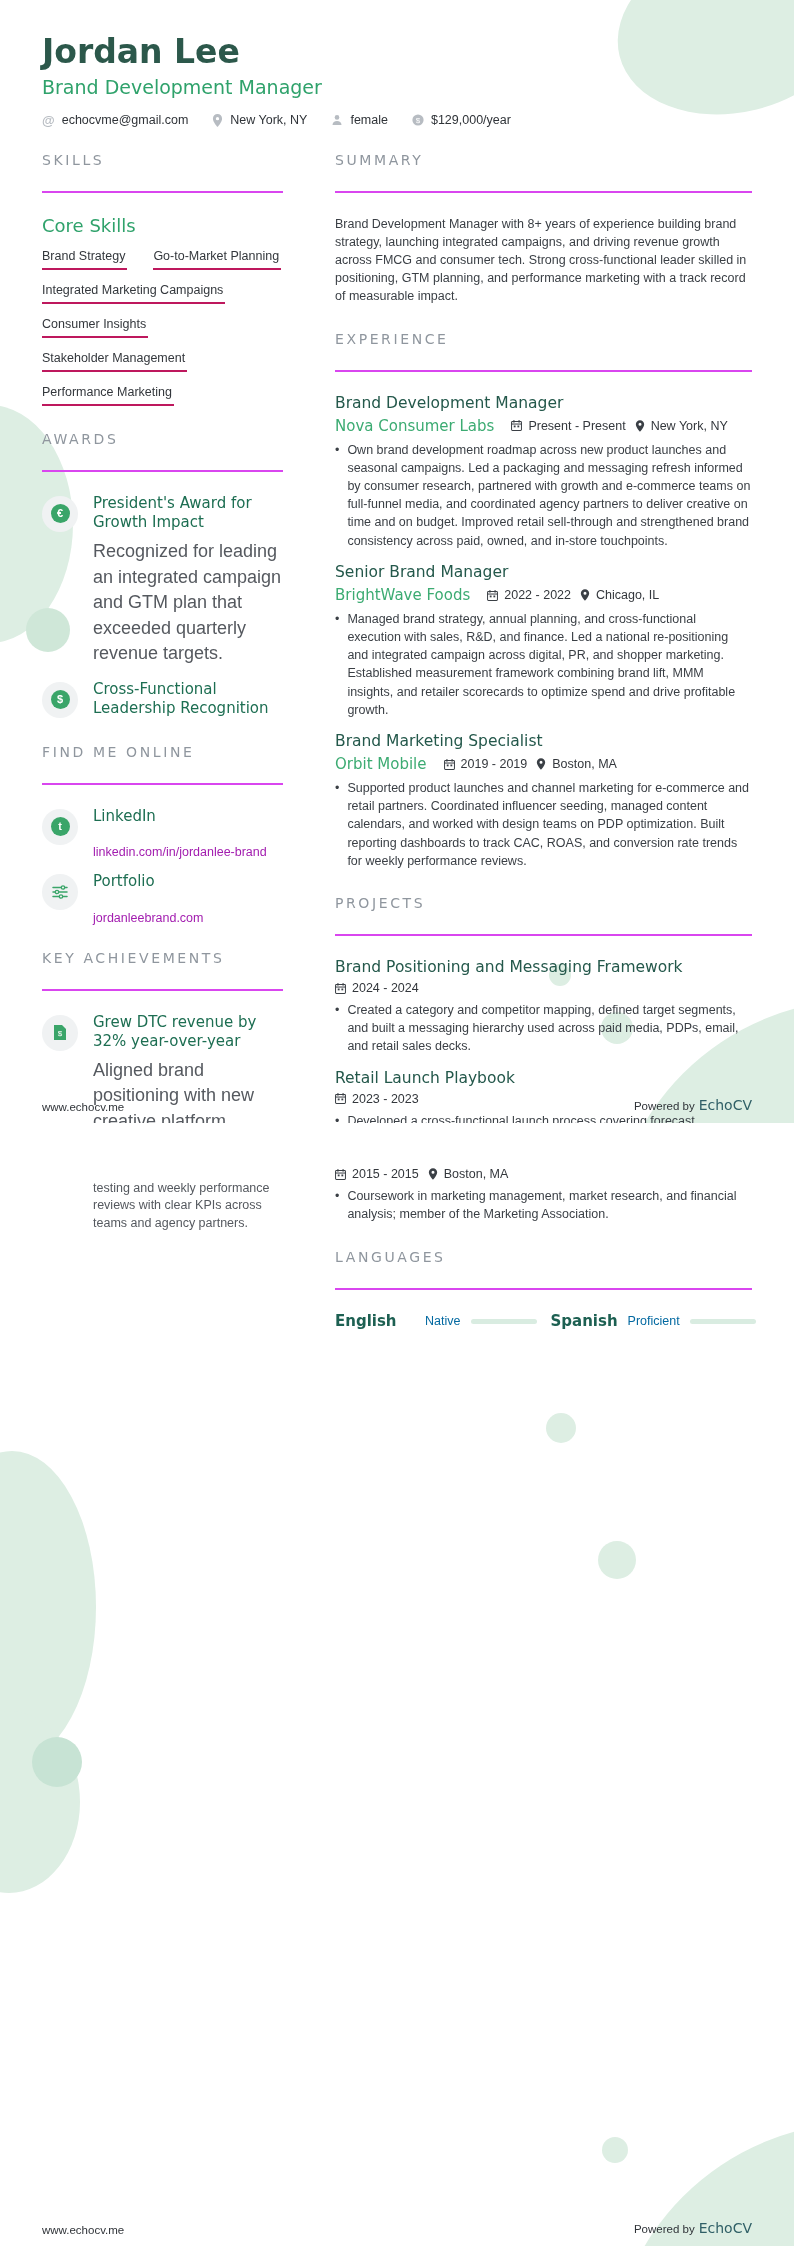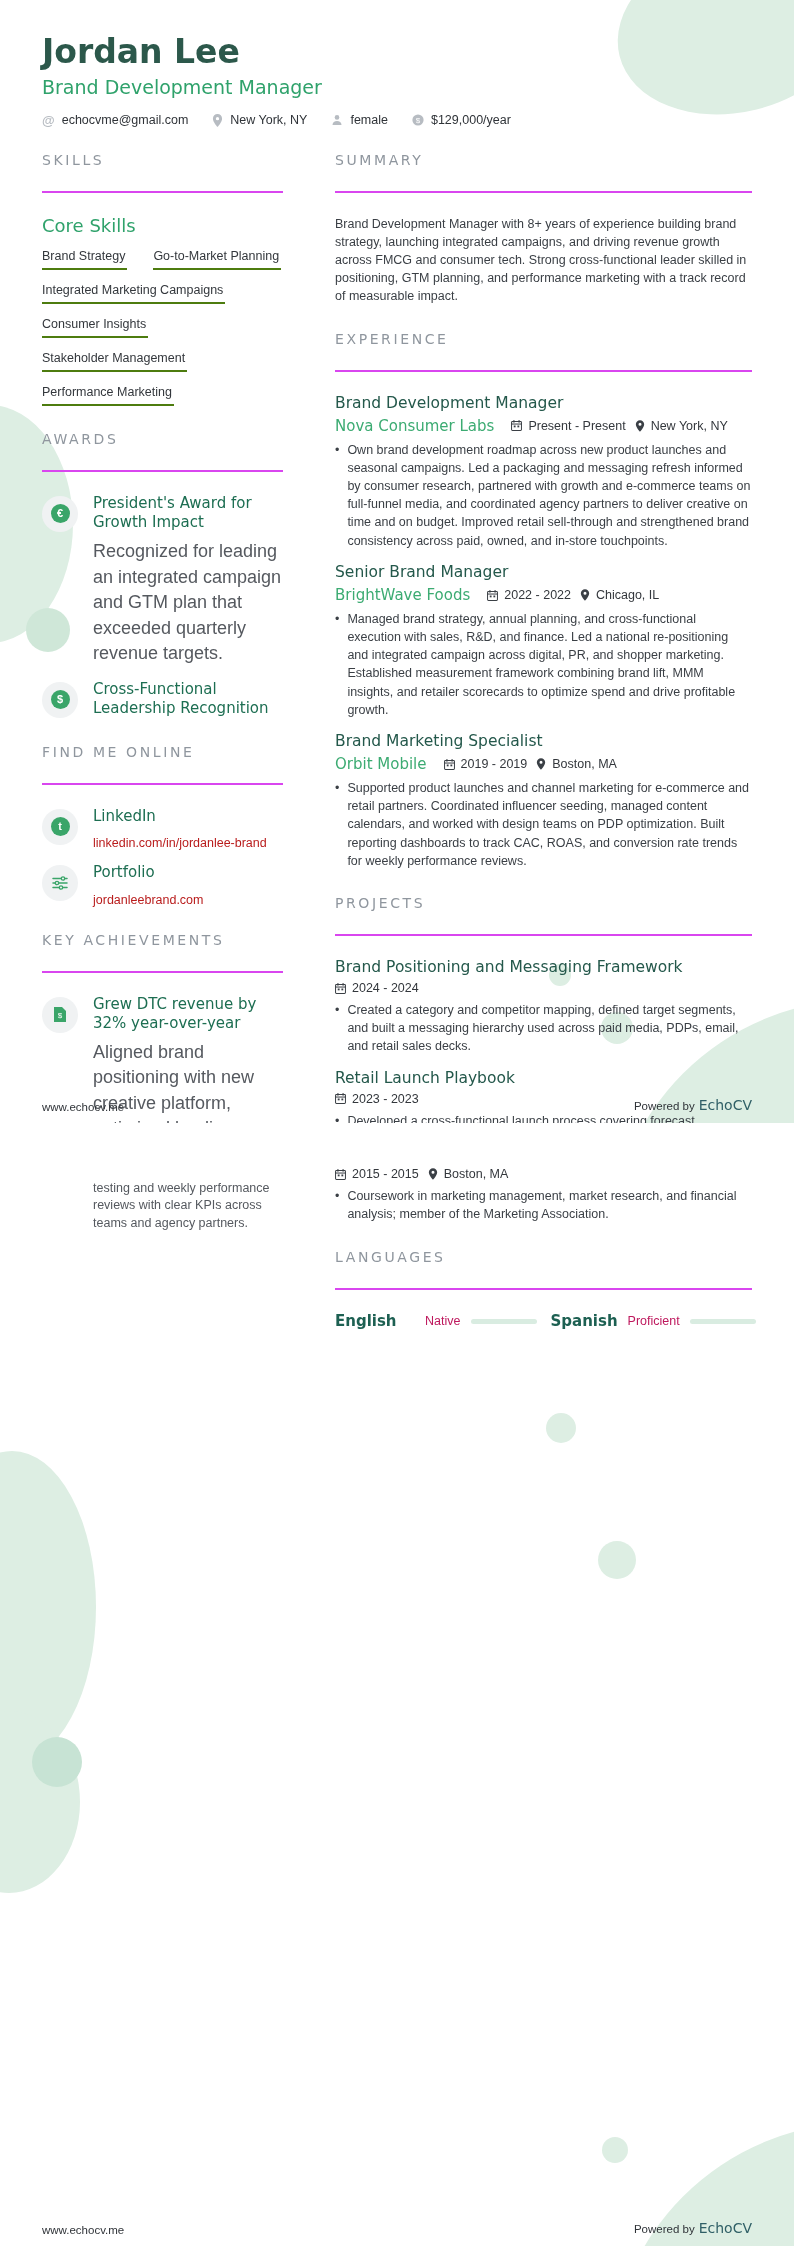--- a/index.html
+++ b/index.html
@@ -34,47 +34,47 @@
   .columns{display:flex;gap:52px;margin-top:24px;}
   .col-left{width:241px;flex:none;}
   .col-right{flex:1;min-width:0;}
 
   .sec{margin-bottom:25px;}
   .sec-head{font-family:"DejaVu Sans",sans-serif;font-size:14px;letter-spacing:2.6px;color:#8f969e;font-weight:400;padding-bottom:23px;border-bottom:2px solid #d946ef;margin-bottom:22px;}
 
   
   .group-title{font-family:"DejaVu Sans",sans-serif;font-size:18px;color:#2fa26b;margin:2px 0 13px 0;font-weight:500;}
   .chips{display:flex;flex-wrap:wrap;column-gap:26px;row-gap:13px;}
-  .chip{font-size:12.5px;color:#33373c;border-bottom:2px solid #4d7c0f;padding:0 2px 5px 0;}
+  .chip{font-size:12.5px;color:#33373c;border-bottom:2px solid #be185d;padding:0 2px 5px 0;}
 
   
   .litem{display:flex;gap:15px;margin-bottom:13px;}
   .badge{width:36px;height:36px;border-radius:50%;background:#f0f2f3;flex:none;display:flex;align-items:center;justify-content:center;margin-top:2px;}
   .dot{width:19px;height:19px;border-radius:50%;background:#3aa569;color:#fff;font-size:11px;display:flex;align-items:center;justify-content:center;font-weight:600;line-height:1;}
   .icon-green{color:#3aa569;display:flex;align-items:center;}
   .li-title{font-family:"DejaVu Sans",sans-serif;font-size:15px;color:#1d6e52;line-height:1.3;font-weight:500;}
-  .li-sub{font-size:12.5px;color:#b91c1c;margin-top:10px;}
+  .li-sub{font-size:12.5px;color:#a21caf;margin-top:19px;}
   .li-desc{font-size:18px;color:#55595f;line-height:1.42;margin-top:6px;}
 
   
   .body-text{font-size:12.5px;line-height:1.45;color:#3a3f45;margin:0;}
   .job{margin-bottom:13px;}
   .jtitle{font-family:"DejaVu Sans",sans-serif;font-size:15.5px;color:#24584b;font-weight:500;margin-bottom:4px;line-height:1.25;}
   .meta-row{display:flex;align-items:center;gap:9px;font-size:12.5px;color:#33373c;margin-bottom:6px;flex-wrap:wrap;}
   .company{font-family:"DejaVu Sans",sans-serif;font-size:15px;color:#3cab72;margin-right:8px;font-weight:500;}
   .meta{display:flex;align-items:center;gap:6px;}
   .micon{color:#3a3f45;display:inline-flex;align-items:center;}
   .bullet{display:flex;gap:8px;font-size:12.5px;line-height:1.44;color:#3a3f45;}
   .bullet::before{content:"•";flex:none;}
 
   
   .langs{display:flex;gap:14px;margin-top:4px;}
   .lang{flex:1;display:flex;align-items:center;gap:10px;min-width:0;}
   .lang-name{font-family:"DejaVu Sans",sans-serif;font-size:15px;color:#1d6052;flex:1;font-weight:700;}
-  .lang-level{font-size:12.5px;color:#be185d;flex:none;}
+  .lang-level{font-size:12.5px;color:#0369a1;flex:none;}
   .bar{width:66px;height:5px;border-radius:3px;background:#d9ece1;overflow:hidden;flex:none;}
   .bar-fill{height:100%;background:#2ea36b;border-radius:3px;}
 
   
   .pfooter{position:absolute;left:42px;right:42px;bottom:10px;display:flex;justify-content:space-between;align-items:flex-end;z-index:3;}
   .furl{font-size:11.5px;color:#2f3338;}
   .powered{font-size:11.5px;color:#2f3338;}
   .brand{font-family:"DejaVu Sans",sans-serif;font-size:14px;color:#2f5f66;margin-left:4px;}
 
   

